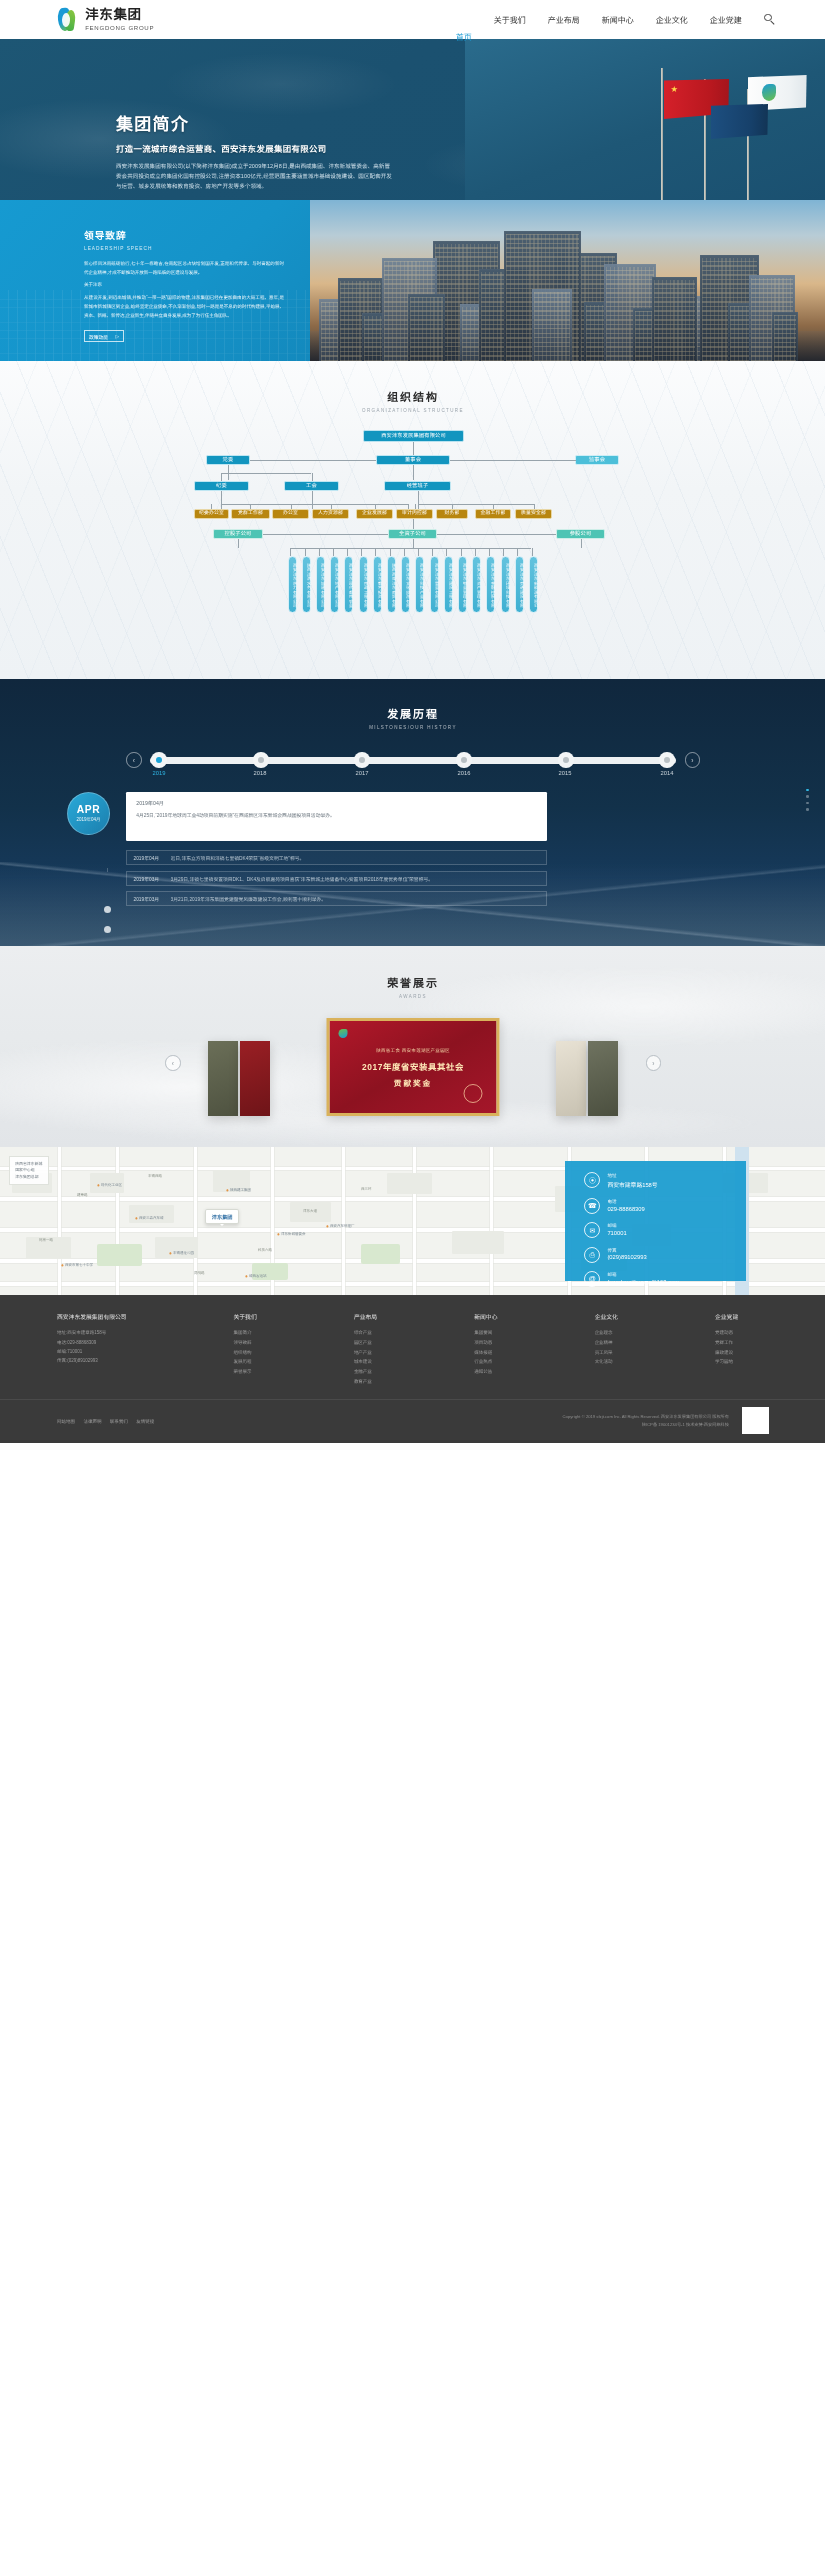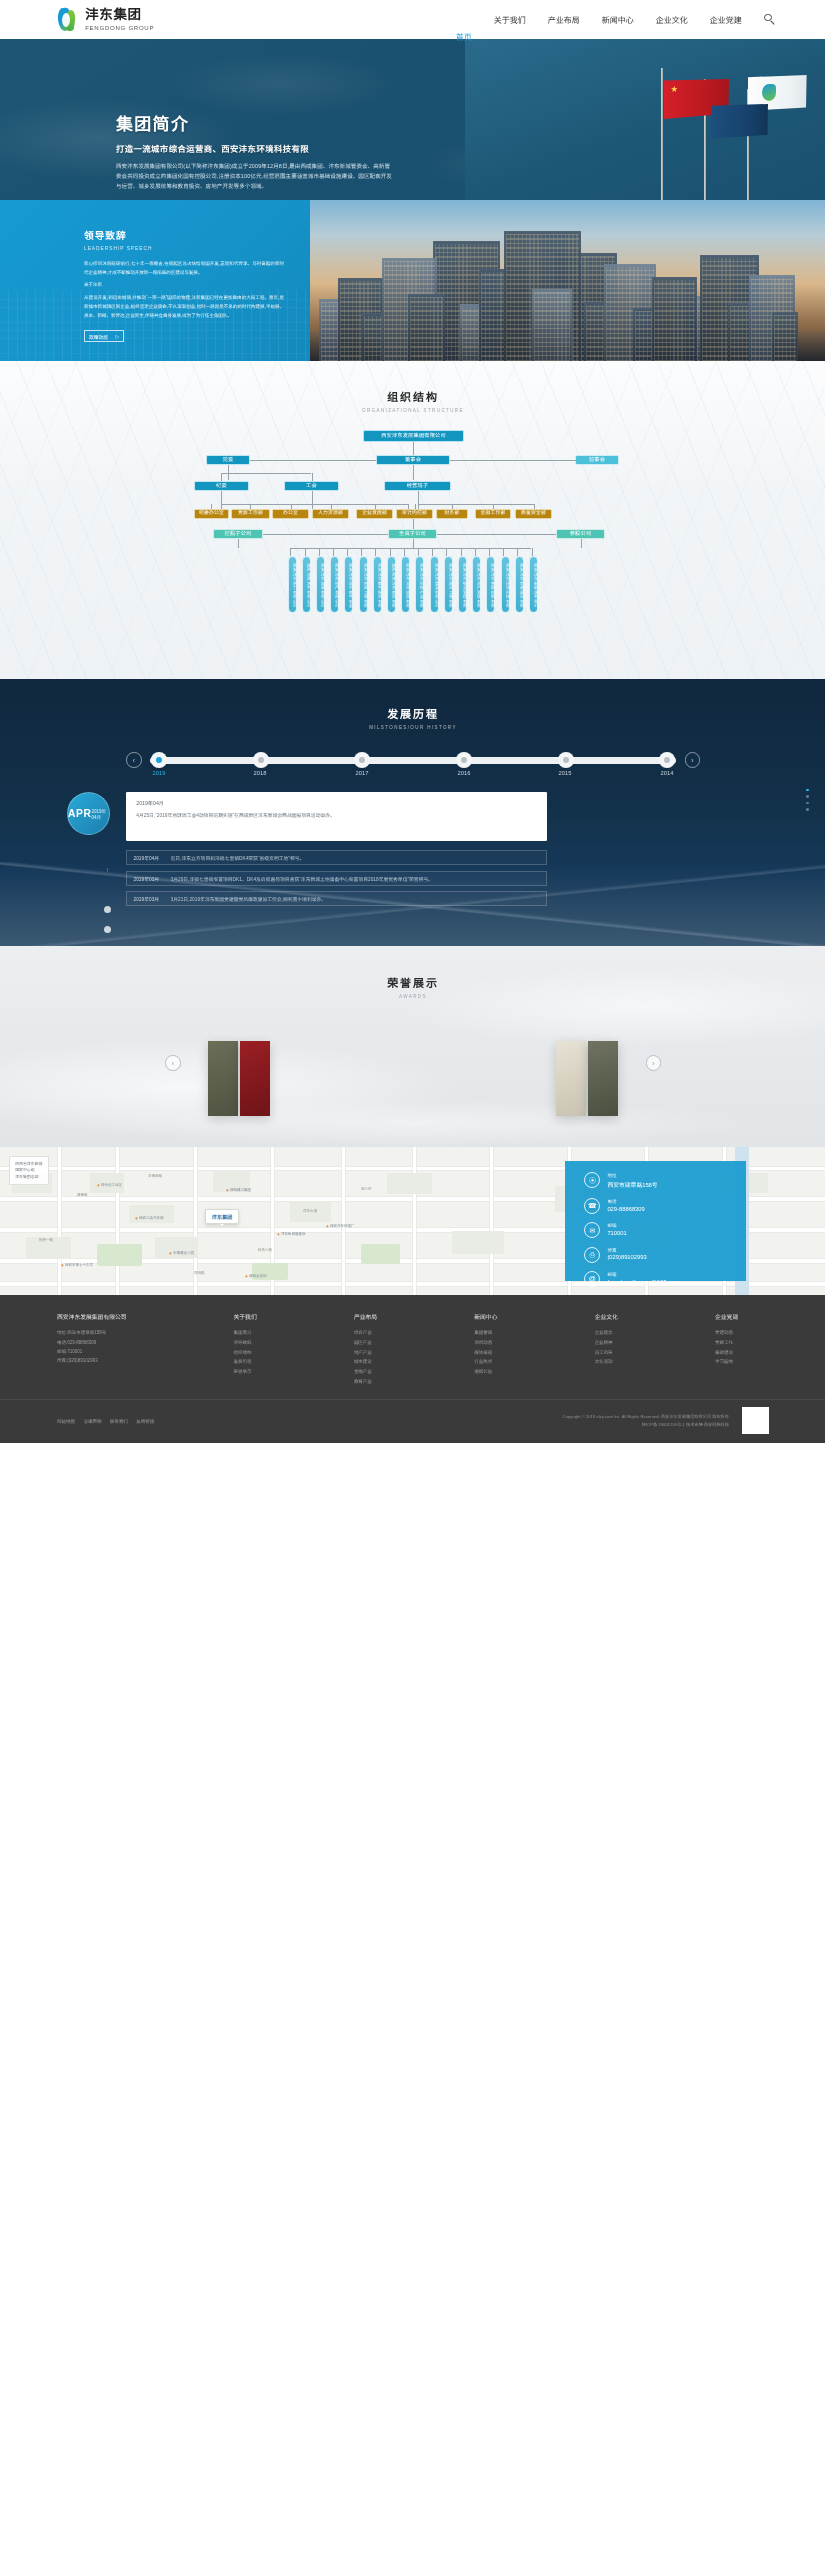--- a/index.html
+++ b/index.html
@@ -243,21 +243,21 @@
   .tl-arrow{
     position:absolute; top:3.2px; width:15.5px; height:15.5px; border-radius:50%;
     border:0.6px solid rgba(255,255,255,.5); color:rgba(255,255,255,.8);
     display:flex; align-items:center; justify-content:center; font-size:6.5px; cursor:pointer;
   }
 
   .apr{
     position:absolute; left:67px; top:0; width:43px; height:43px; border-radius:50%;
     background:linear-gradient(135deg,#29a9d8,#1b7fae);
     border:1.9px solid rgba(255,255,255,.28);
-    display:flex; flex-direction:row; align-items:center; justify-content:center;
+    display:flex; flex-direction:column; align-items:center; justify-content:center;
     color:#fff; z-index:5;
   }
   .apr .m{ font-size:10.3px; font-weight:700; letter-spacing:0.6px; }
   .apr .y{ font-size:4.5px; margin-top:1.3px; opacity:.9; }
 
   .feature{
     position:relative; z-index:4; margin:11.6px 0 0 126px; width:421px; min-height:49px;
     background:#fff; border-radius:1.3px; padding:7.7px 10.3px;
   }
   .feature .ft-date{ font-size:5.2px; color:#5f6b74; }
@@ -409,21 +409,21 @@
     <div class="photo">
       <div class="pole p1"></div>
         <div class="pole p2"></div>
         <div class="pole p3"></div>
       <div class="flag white"></div>
       <div class="flag red"></div>
       <div class="flag blue"></div>
     </div>
     <div class="hero-inner">
       <h1>集团简介</h1>
-      <h2>打造一流城市综合运营商、西安沣东环境科技有限</h2>
+      <h2>打造一流城市综合运营商、西安沣东发展集团有限公司</h2>
       <p>西安沣东发展集团有限公司(以下简称沣东集团)成立于2009年12月8日,是由西咸集团、沣东新城管委会、高新管委会共同投资成立的集团化国有控股公司,注册资本100亿元,经营范围主要涵盖城市基础设施建设、园区配套开发与运营、城乡发展统筹和教育投资、房地产开发等多个领域。</p>
 
     </div>
   </div>
 
   <div class="leader">
     <div class="leader-left">
       <div class="citygrid"></div>
       <h3>领导致辞</h3>
       <div class="sub">LEADERSHIP SPEECH</div>
@@ -641,20 +641,27 @@
       <h3>荣誉展示</h3>
       <div class="en">AWARDS</div>
     </div>
     <div class="carousel">
       <div class="c-arrow" style="left:165px">‹</div>
       <div class="c-arrow" style="right:165px">›</div>
       <div class="cert side" style="left:208px;background:linear-gradient(160deg,#6b6f58,#4e5240);"></div>
       <div class="cert side" style="left:240px;background:linear-gradient(160deg,#9a1f24,#6e1418);"></div>
       <div class="cert side" style="right:240px;background:linear-gradient(160deg,#e8e2d4,#c8c2b2);"></div>
       <div class="cert side" style="right:208px;background:linear-gradient(160deg,#6f7360,#4b4f3f);"></div>
+      <div class="cert main">
+        <div class="logo-s"></div>
+        <div class="cap">陕西省工会 西安市莲湖区产业园区</div>
+        <div class="big">2017年度省安装具其社会</div>
+        <div class="big2">贡献奖金</div>
+        <div class="seal"></div>
+      </div>
     </div>
   </div>
 
   <div class="contact">
     <div class="mapbg" id="mapbg">
         <div class="road w" style="left: 0px; top: 19.4px; height: 3.2px;"></div>
         <div class="road w" style="left: 0px; top: 50px; height: 3.2px;"></div>
         <div class="road w" style="left: 0px; top: 81px; height: 3.2px;"></div>
         <div class="road w" style="left: 0px; top: 112px; height: 3.2px;"></div>
         <div class="road w" style="left: 0px; top: 135px; height: 3.2px;"></div>

